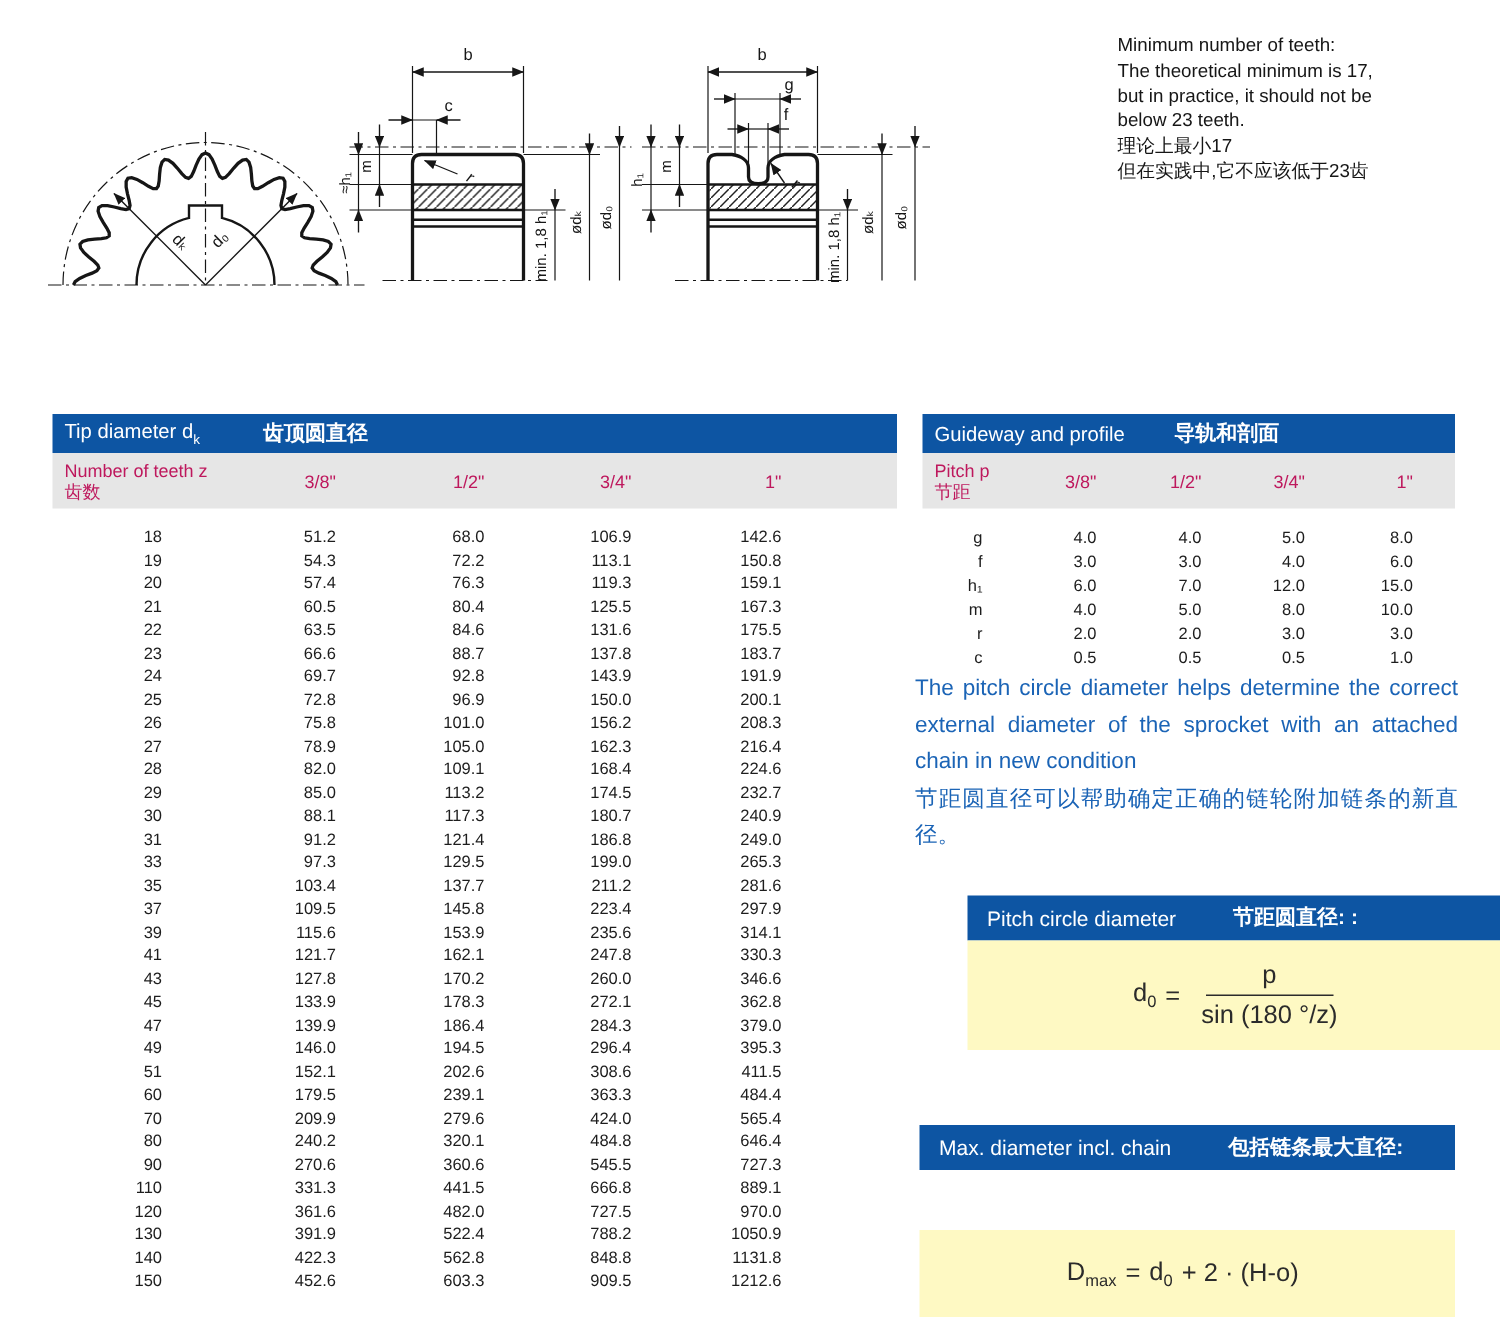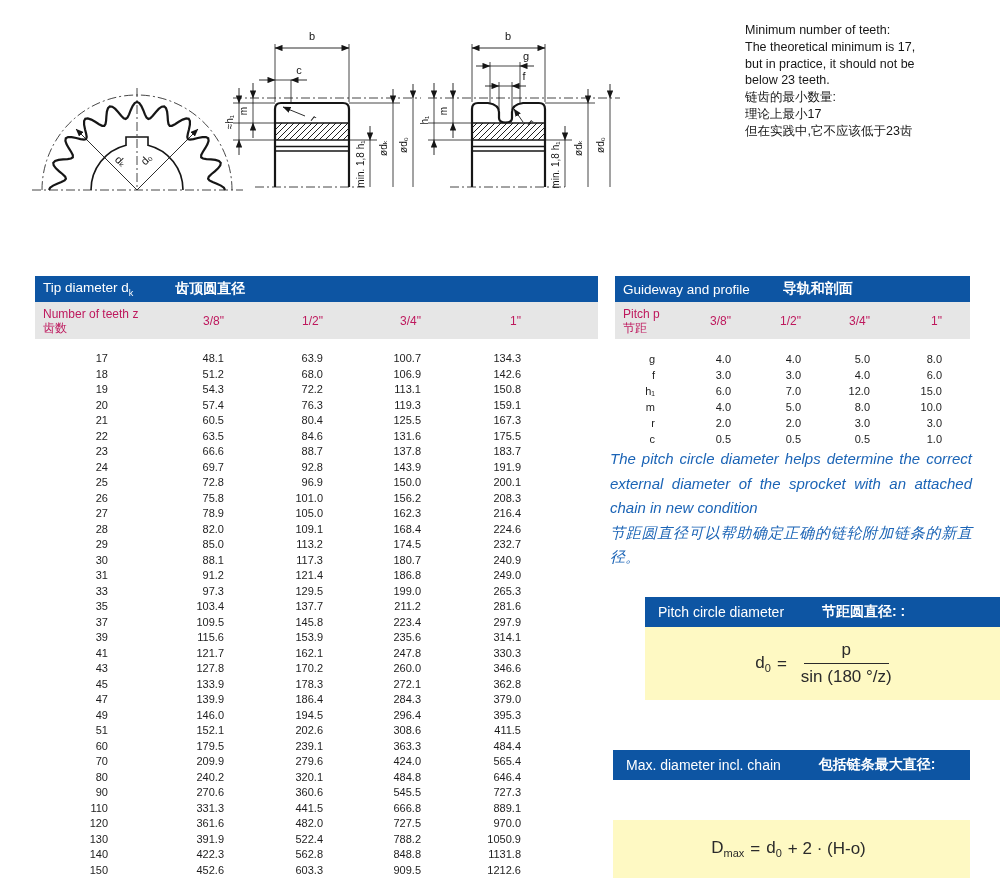--- a/index.html
+++ b/index.html
@@ -46,21 +46,21 @@
   #guideway-table { left:615px; top:228px; width:355px; }
   .grid-r-head { display:grid; grid-template-columns:116px 70px 69px 72px; align-items:center; height:37px; }
   .grid-r-head .first { display:flex; justify-content:space-between; align-items:center; }
   .grid-r-row { display:grid; grid-template-columns:40px 76px 70px 69px 72px; height:16px; line-height:16px; font-size:11px; }
   .grid-r-row > div { text-align:right; }
 
   .tbody { margin-top:12px; }
 
   
   #pitch-para { left:610px; top:447px; width:362px; color:#1b64b6; }
-  #pitch-para p { font-size:15px; line-height:24.5px; text-align:justify;font-style:italic; }
+  #pitch-para p { font-size:15px; line-height:24.5px; text-align:justify; }
 
   
   .fbox { position:absolute; width:357px; }
   .fbar {
     height:30px; background:#0d55a3; color:#fff; display:flex; align-items:center;
     padding-left:13px; font-size:14px;
   }
   .fbar .zh { font-weight:bold; margin-left:38px; }
   #f1 { left:645px; top:597px; }
   #f2 { left:613px; top:750px; }
@@ -238,21 +238,20 @@
   <text class="lblv" x="139" y="147" text-anchor="middle" transform="rotate(-90 139 147)">min. 1,8 h₁</text>
   <text class="lblv" x="162" y="130" text-anchor="middle" transform="rotate(-90 162 130)">ødₖ</text>
   <text class="lblv" x="184" y="127" text-anchor="middle" transform="rotate(-90 184 127)">ød₀</text>
 </svg>
 
 <div class="abs" id="top-note">
     <div class="note-line">Minimum number of teeth:</div>
     <div class="note-line">The theoretical minimum is 17,</div>
     <div class="note-line">but in practice, it should not be</div>
     <div class="note-line">below 23 teeth.</div>
-    <div class="note-line">链齿的最小数量:</div>
     <div class="note-line">理论上最小17</div>
     <div class="note-line">但在实践中,它不应该低于23齿</div>
   </div>
 
 <div class="tbl" id="tip-table">
   <div class="bar-blue">
     <span><span>Tip diameter d</span><sub>k</sub></span>
     <span class="bar-zh">齿顶圆直径</span>
   </div>
   <div class="bar-gray grid-l-head">
@@ -261,27 +260,20 @@
         <div>Number of teeth z</div>
         <div>齿数</div>
       </div>
       <div class="colh">3/8"</div>
     </div>
     <div class="colh">1/2"</div>
     <div class="colh">3/4"</div>
     <div class="colh">1"</div>
   </div>
   <div class="tbody">
-      <div class="grid-l-row">
-        <div>17</div>
-        <div>48.1</div>
-        <div>63.9</div>
-        <div>100.7</div>
-        <div>134.3</div>
-      </div>
       <div class="grid-l-row">
         <div>18</div>
         <div>51.2</div>
         <div>68.0</div>
         <div>106.9</div>
         <div>142.6</div>
       </div>
       <div class="grid-l-row">
         <div>19</div>
         <div>54.3</div>

